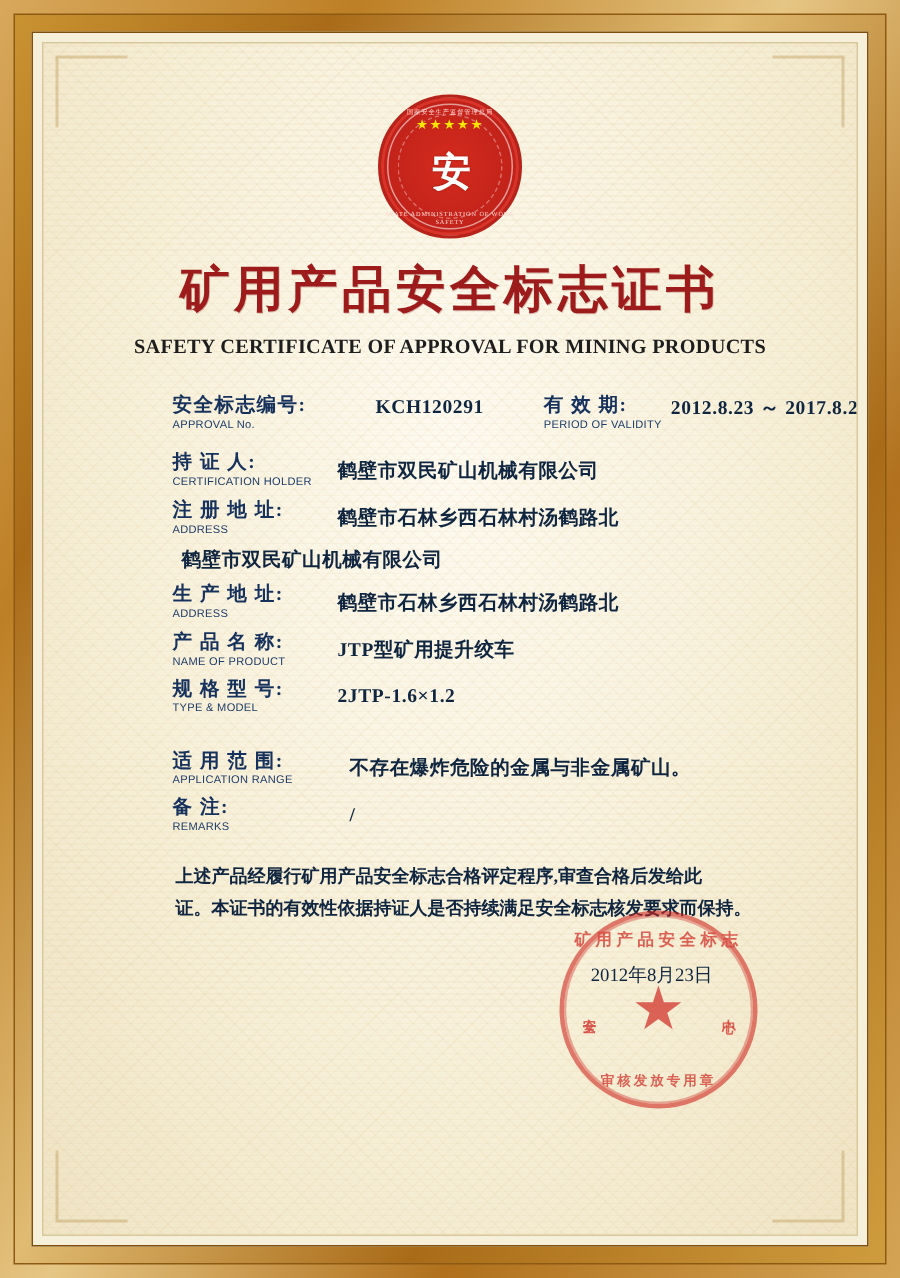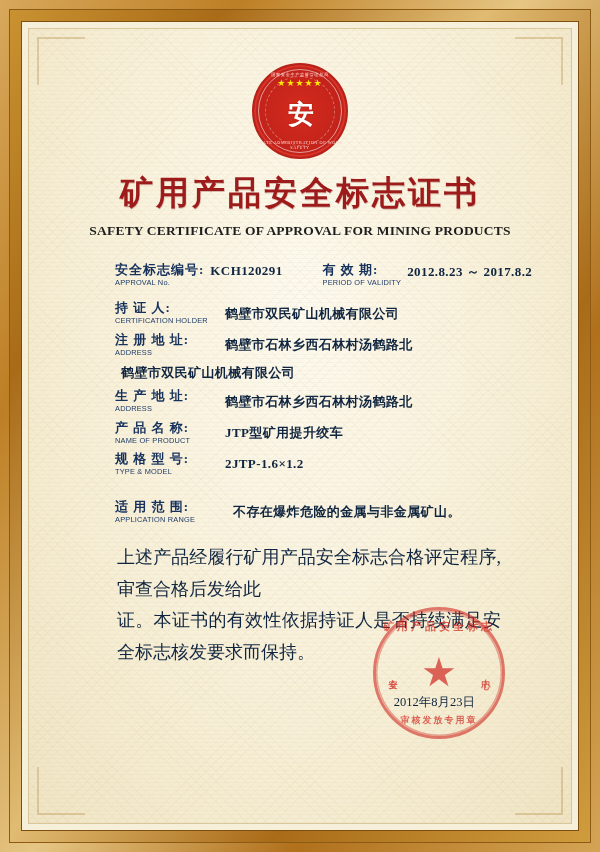--- a/index.html
+++ b/index.html
@@ -201,21 +201,21 @@
     margin-top: 1px;
   }
   .field-value {
     color: #10253f;
     font-size: 13px;
     font-weight: bold;
     letter-spacing: 0.4px;
     margin-left: 6px;
     white-space: nowrap;
   }
-  .approval-left { display: flex; }
+  .approval-left { display: flex; gap: 40px; }
   .approval-right { display: flex; margin-left: 40px; justify-content: space-between; }
 
   
   .fields {
     margin-top: 14px;
     padding-left: 42px;
   }
   .field-row {
     display: flex;
     align-items: center;
@@ -226,26 +226,27 @@
 
   .spacer-line {
     height: 16px;
   }
 
   
   .statement {
     margin-top: 18px;
     padding-left: 44px;
     padding-right: 26px;
-    font-size: 18px;
+    font-size: 12px;
     color: #10253f;
     line-height: 1.75;
     text-align: justify;
     position: relative;
     z-index: 3;
+    font-weight: bold;
   }
 
   
   .issuer {
     margin-top: 16px;
     text-align: center;
     padding-left: 40px;
     position: relative;
     z-index: 3;
   }
@@ -415,20 +416,27 @@
 
 
             <div class="field-row wide">
               <div class="field-label">
                 <span class="cn">适 用 范 围:</span>
                 <span class="en">APPLICATION RANGE</span>
               </div>
               <div class="field-value">不存在爆炸危险的金属与非金属矿山。</div>
             </div>
 
+            <div class="field-row wide">
+              <div class="field-label">
+                <span class="cn">备 注:</span>
+                <span class="en">REMARKS</span>
+              </div>
+              <div class="field-value">/</div>
+            </div>
 
           </div>
 
           <div class="statement">
             <div>上述产品经履行矿用产品安全标志合格评定程序,审查合格后发给此</div>
             <div>证。本证书的有效性依据持证人是否持续满足安全标志核发要求而保持。</div>
           </div>
 
 
           <div class="issue-date">2012年8月23日</div>

